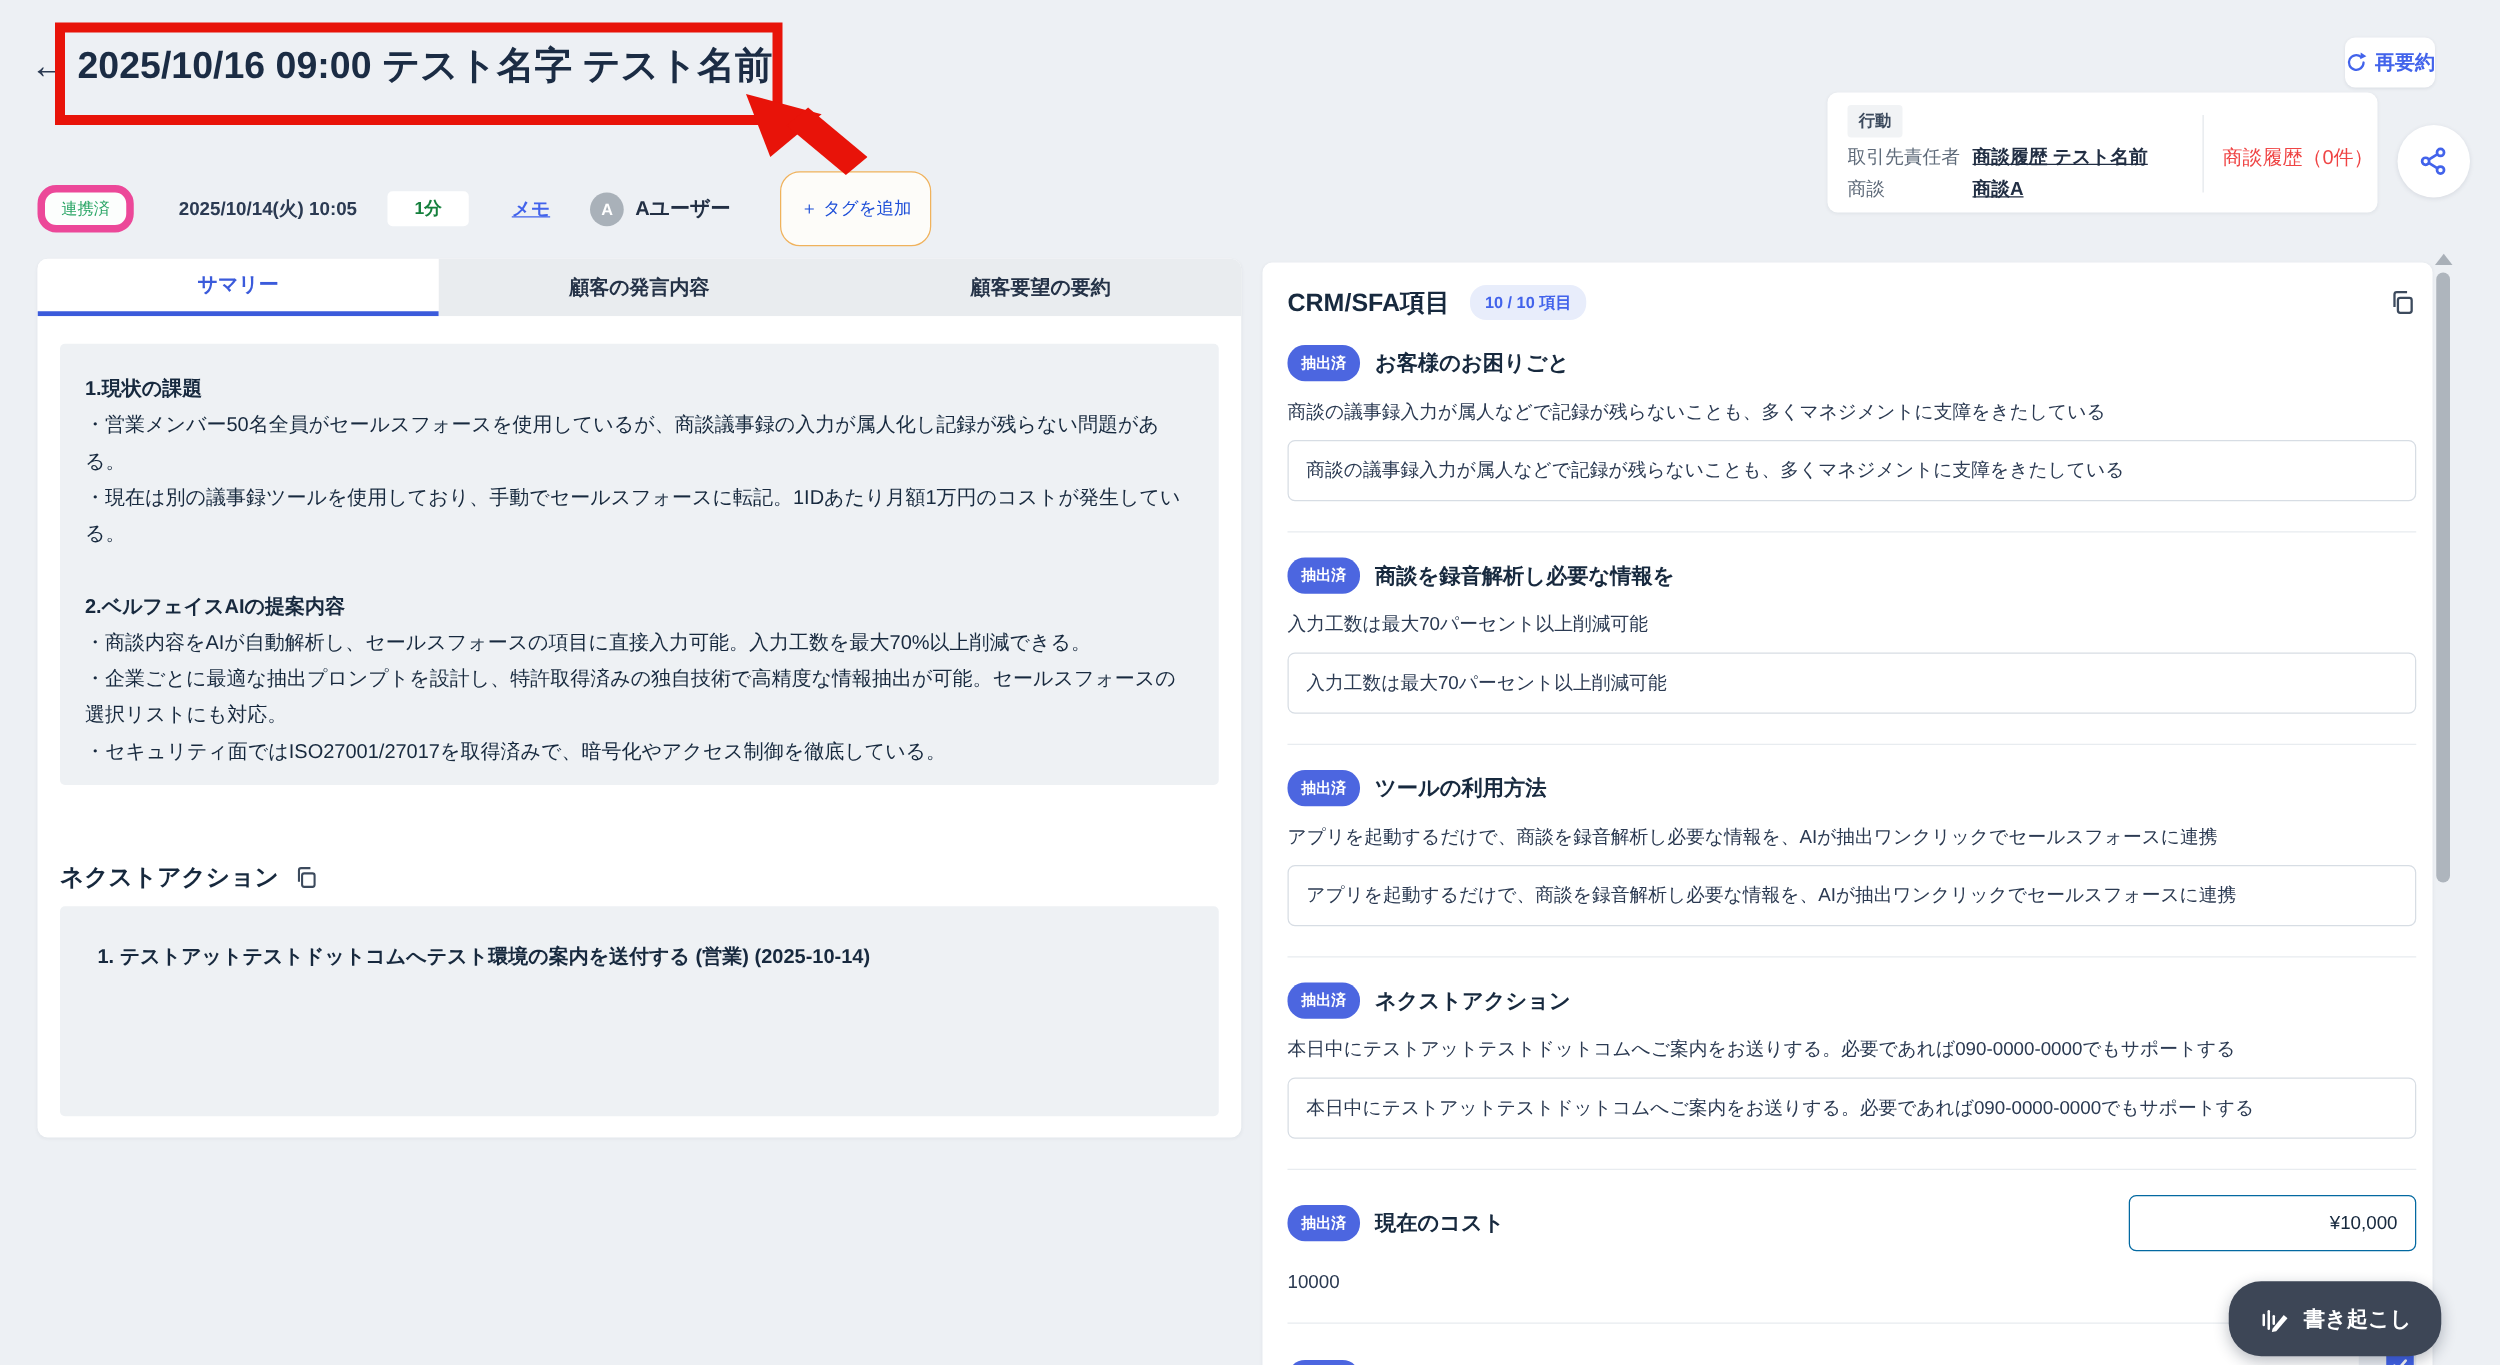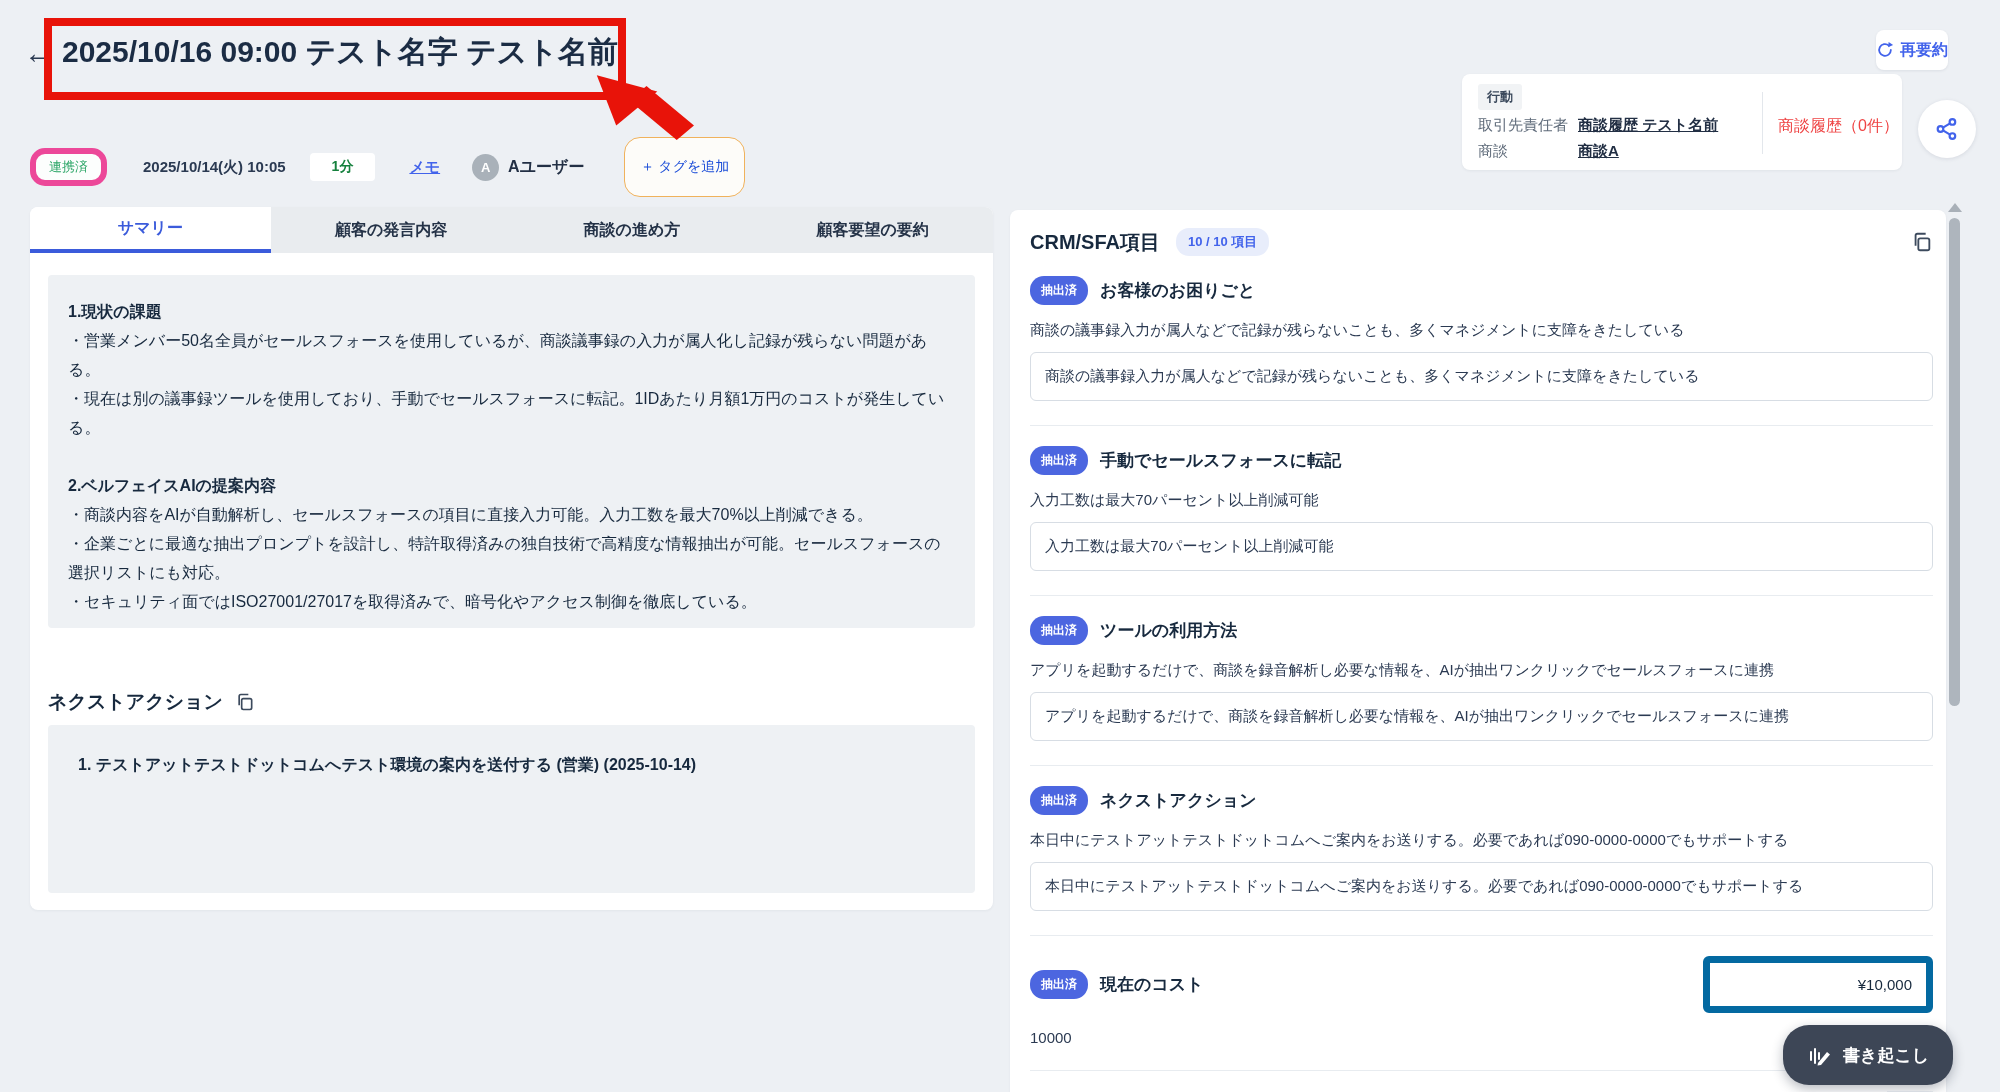--- a/index.html
+++ b/index.html
@@ -65,21 +65,21 @@
   .rp-copy{margin-left:auto;}
   .field{margin-top:20px;}
   .f-row{display:flex;align-items:center;gap:12px;}
   .ext-badge{background:#4c66e0;color:#fff;font-size:12px;font-weight:bold;padding:6px 11px;
     border-radius:14px;white-space:nowrap;}
   .f-label{font-size:17px;font-weight:bold;color:#17293e;}
   .f-desc{margin-top:14px;font-size:15px;color:#2b3a52;line-height:21px;}
   .f-input{margin-top:12px;border:1px solid #d7dde4;border-radius:6px;background:#fff;
     padding:14px 14px;font-size:15px;color:#2b3a52;cursor:text;}
   .f-div{margin-top:24px;border-top:1px solid #e8ecf0;}
-  .cost-box{margin-left:auto;width:230px;border:7px solid #0369a1;border-radius:6px;background:#fff;
+  .cost-box{margin-left:auto;width:230px;border:1px solid #0369a1;border-radius:6px;background:#fff;
     padding:13px 14px;font-size:15px;color:#17293e;text-align:right;box-sizing:border-box;cursor:text;}
   .cost-sub{margin-top:16px;font-size:15px;color:#2b3a52;}
   .chk-wrap{margin-left:auto;width:46px;height:46px;background:#eef1f5;display:flex;
     align-items:flex-start;justify-content:flex-end;padding:2px;box-sizing:border-box;}
   .checkbox{width:22px;height:22px;background:#4263eb;border-radius:4px;display:flex;
     align-items:center;justify-content:center;cursor:pointer;}
   
   .transcribe{left:1783px;top:1025px;height:60px;background:#3d4656;border-radius:26px;
     display:flex;align-items:center;gap:10px;padding:0 24px;color:#fff;font-size:17px;
     font-weight:bold;box-shadow:0 4px 12px rgba(20,30,50,.3);cursor:pointer;z-index:40;}
@@ -138,21 +138,20 @@
   <span class="memo-link">メモ</span>
   <span class="avatar">A</span>
   <span class="user-name">Aユーザー</span>
   <span class="tag-btn">＋ タグを追加</span>
 </div>
 
 <div class="abs left-card">
   <div class="tabs">
     <div class="tab active">サマリー</div>
     <div class="tab">顧客の発言内容</div>
-    <div class="tab">商談の進め方</div>
     <div class="tab">顧客要望の要約</div>
   </div>
 
   <div class="sum-panel">
     <p class="sec-title">1.現状の課題</p>
     <p>・営業メンバー50名全員がセールスフォースを使用しているが、商談議事録の入力が属人化し記録が残らない問題がある。</p>
     <p>・現在は別の議事録ツールを使用しており、手動でセールスフォースに転記。1IDあたり月額1万円のコストが発生している。</p>
     <div class="sec-gap"></div>
     <p class="sec-title">2.ベルフェイスAIの提案内容</p>
     <p>・商談内容をAIが自動解析し、セールスフォースの項目に直接入力可能。入力工数を最大70%以上削減できる。</p>
@@ -192,21 +191,21 @@
       <span class="f-label">お客様のお困りごと</span>
     </div>
     <div class="f-desc">商談の議事録入力が属人などで記録が残らないことも、多くマネジメントに支障をきたしている</div>
     <div class="f-input">商談の議事録入力が属人などで記録が残らないことも、多くマネジメントに支障をきたしている</div>
     <div class="f-div"></div>
   </div>
 
   <div class="field">
     <div class="f-row">
       <span class="ext-badge">抽出済</span>
-      <span class="f-label">手動でセールスフォースに転記</span>
+      <span class="f-label">商談を録音解析し必要な情報を</span>
     </div>
     <div class="f-desc">入力工数は最大70パーセント以上削減可能</div>
     <div class="f-input">入力工数は最大70パーセント以上削減可能</div>
     <div class="f-div"></div>
   </div>
 
   <div class="field">
     <div class="f-row">
       <span class="ext-badge">抽出済</span>
       <span class="f-label">ツールの利用方法</span>

